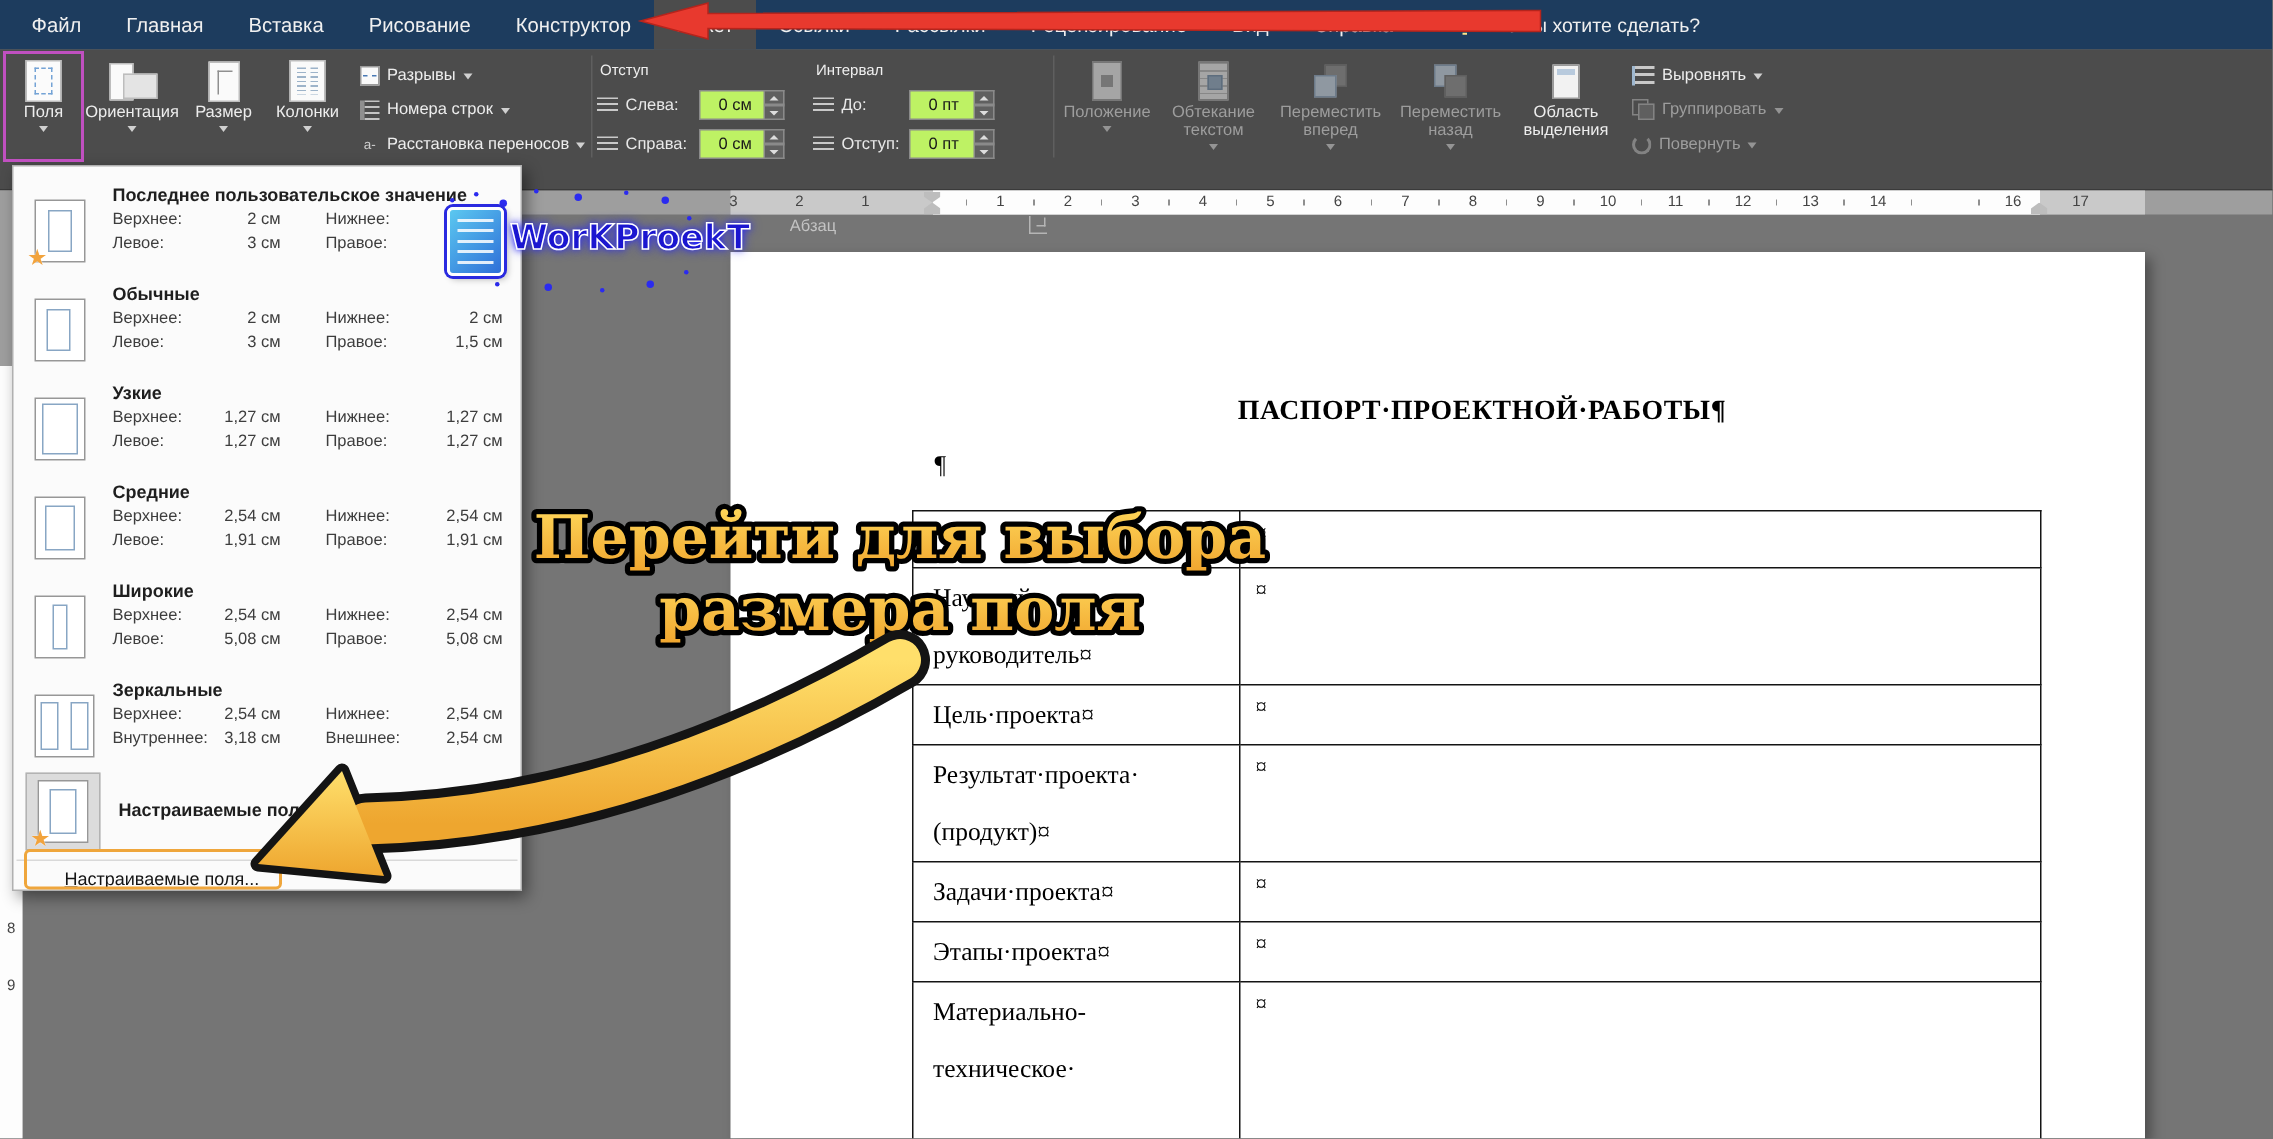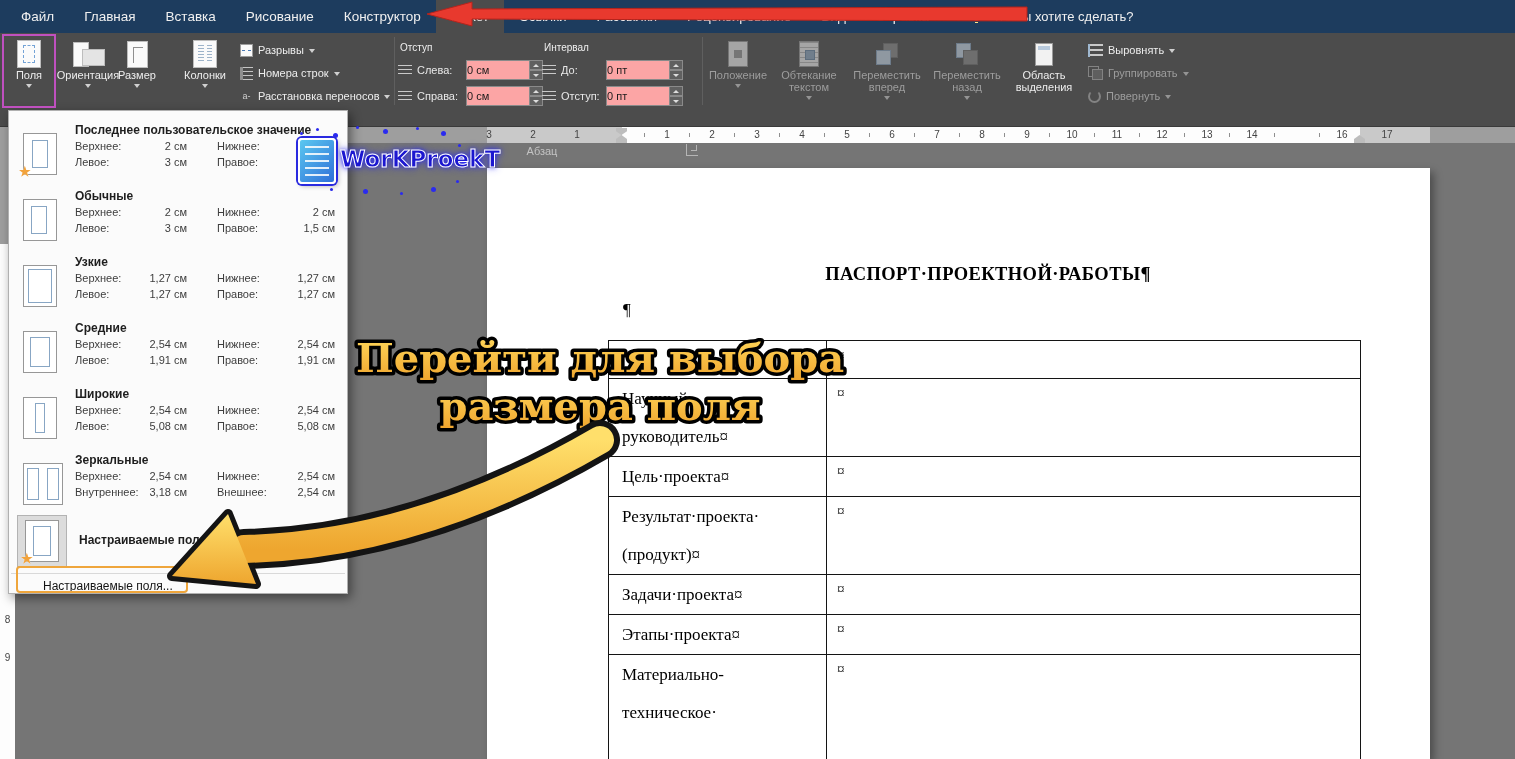--- a/index.html
+++ b/index.html
@@ -20,21 +20,21 @@
 .dar{width:0;height:0;border-left:3.5px solid transparent;border-right:3.5px solid transparent;border-top:4px solid #d0d0d0;margin-top:3px}
 .smallbtn{position:absolute;display:flex;align-items:center;gap:5px;height:20px;color:#ededed;font-size:11px;white-space:nowrap}
 .smallbtn .dar{margin-top:1px}
 .vsep{position:absolute;top:37px;height:68px;width:1px;background:#5f5f5f}
 .grouplabel{position:absolute;top:112px;text-align:center;color:#c3c3c3;font-size:11px}
 .seclabel{position:absolute;color:#efefef;font-size:10px}
 .fieldrow{position:absolute;display:flex;align-items:center;gap:5px;color:#e8e8e8;font-size:11px}
 .flabel{display:inline-block}
 .fico{width:14px;height:11px;background:repeating-linear-gradient(to bottom,#c9c9c9 0 1px,transparent 1px 4px)}
 .spin{display:flex;height:20px}
-.spinval{width:64px;background:#fca5a5;border:1px solid #8a8a8a;color:#1a1a1a;font-size:11px;line-height:18px;padding-left:0}
+.spinval{width:44px;background:#bef264;border:1px solid #8a8a8a;color:#1a1a1a;font-size:11px;line-height:18px;padding-left:12px}
 .spinbtns{width:13px;display:flex;flex-direction:column}
 .spinbtns i{flex:1;background:#606060;border:1px solid #8a8a8a;border-left:none;display:flex;align-items:center;justify-content:center}
 .spinbtns i.up::after{content:"";width:0;height:0;border-left:3px solid transparent;border-right:3px solid transparent;border-bottom:3px solid #ddd}
 .spinbtns i.dn::after{content:"";width:0;height:0;border-left:3px solid transparent;border-right:3px solid transparent;border-top:3px solid #ddd}
 #launch-par{position:absolute;left:686px;top:111px;width:12px;height:12px;border-left:1px solid #b5b5b5;border-bottom:1px solid #b5b5b5}
 #launch-par::after{content:"";position:absolute;right:1px;top:1px;width:5px;height:5px;border-right:1.5px solid #b5b5b5;border-bottom:1.5px solid #b5b5b5}
 .dim .lbl{color:#9d9d9d}
 .dim .icn{opacity:.55}
 .dim .dar{opacity:.55}
 
@@ -161,21 +161,21 @@
     <span class="lbl">Поля</span>
     <span class="dar"></span>
   </div>
   <div class="bigbtn" style="left:54px;top:4px;width:68px;height:68px">
     <span class="icwrap">
         <span class="ic-orient icn"></span>
       </span>
     <span class="lbl">Ориентация</span>
     <span class="dar"></span>
   </div>
-  <div class="bigbtn" style="left:112px;top:4px;width:50px;height:68px">
+  <div class="bigbtn" style="left:124px;top:4px;width:50px;height:68px">
     <span class="icwrap">
         <span class="ic-size icn"></span>
       </span>
     <span class="lbl">Размер</span>
     <span class="dar"></span>
   </div>
   <div class="bigbtn" style="left:176px;top:4px;width:58px;height:68px">
     <span class="icwrap">
         <span class="ic-cols icn">
           <i></i>

